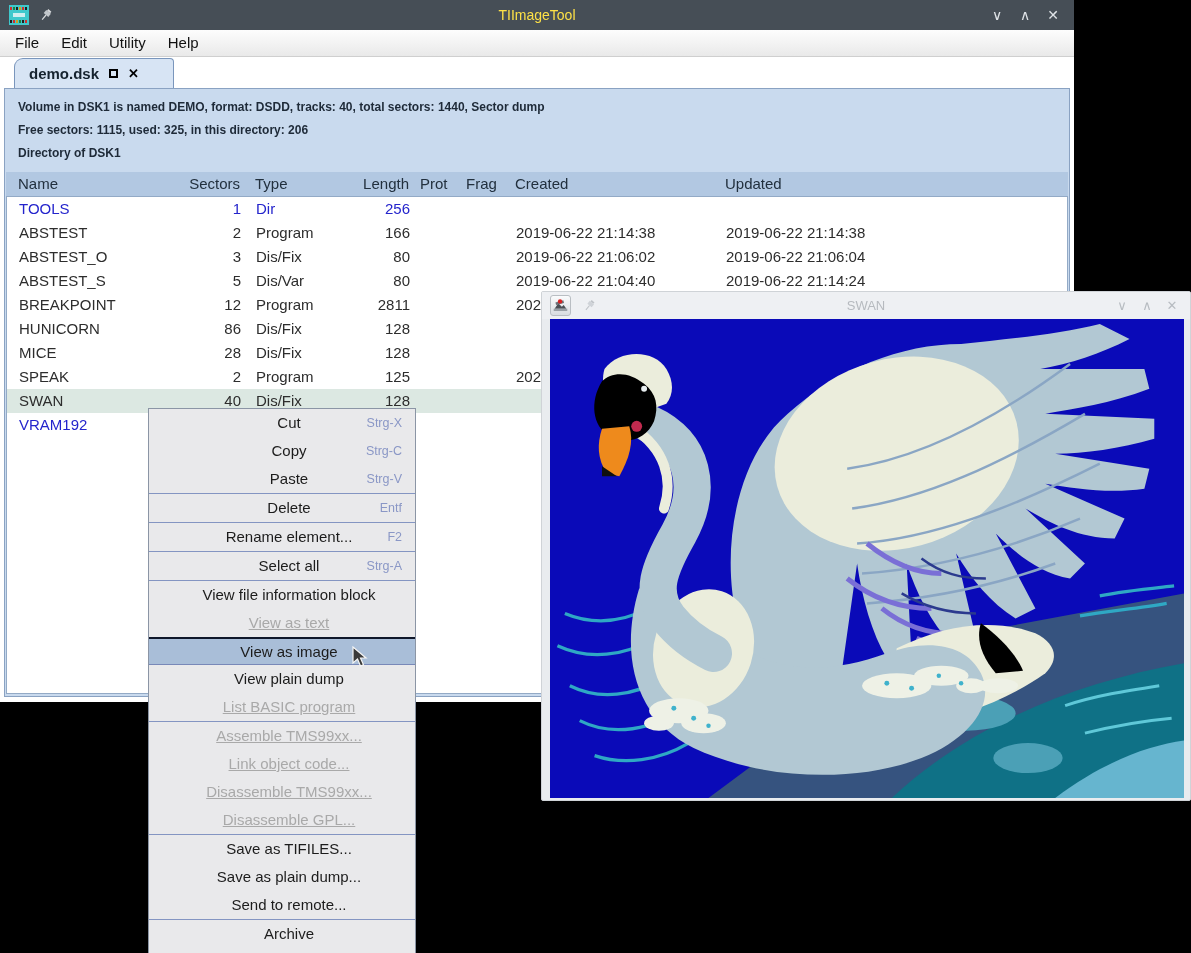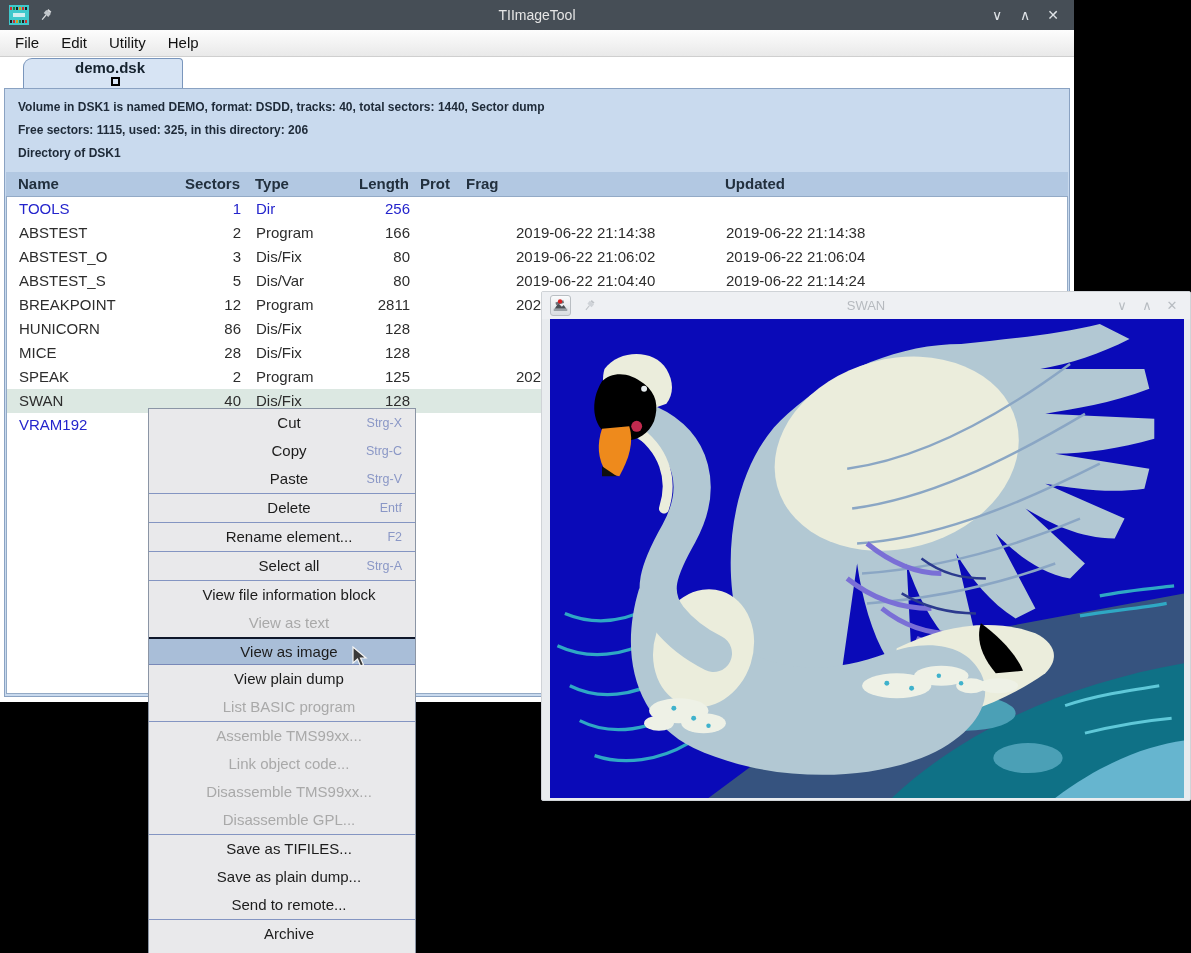--- a/index.html
+++ b/index.html
@@ -6,73 +6,73 @@
   html,body { width:1191px; height:953px; overflow:hidden; background:#000; 
               font-family:"Liberation Sans", sans-serif; }
   body { position:relative; }
 
   
   #main-window { position:absolute; left:0; top:0; width:1074px; height:702px; background:#fff; }
   .titlebar { position:absolute; left:0; top:0; width:100%; height:30px; background:var(--titlebar);
               display:flex; align-items:center; }
   .titlebar .appicon { width:20px; height:20px; margin-left:9px; }
   .titlebar .pin { width:14px; height:14px; margin-left:10px; opacity:.9; }
-  .titlebar .wtitle { position:absolute; left:0; right:0; text-align:center; color:#e5e5e5;
+  .titlebar .wtitle { position:absolute; left:0; right:0; text-align:center; color:#fde047;
                       font-size:14px; pointer-events:none; }
   .titlebar .controls { position:absolute; right:12px; top:0; height:30px; display:flex; gap:10px; align-items:center; }
   .titlebar .ctrl { color:#dfe3e7; font-size:14px; width:18px; text-align:center; cursor:default; }
 
   .menubar { position:absolute; left:0; top:30px; width:100%; height:27px;
              background:linear-gradient(#fdfdfd,#e9e9e9); border-bottom:1px solid #cfcfcf;
              display:flex; align-items:center; padding-left:4px; }
   .menubar .mitem { font-size:15px; color:#111; padding:0 11px; line-height:26px;text-align:center; }
 
   .tabstrip { position:absolute; left:0; top:57px; width:100%; height:31px; background:#fff; }
-  .tab { position:absolute; left:23px; top:1px; width:160px; height:30px; background:var(--tab-bg);
+  .tab { position:absolute; left:14px; top:1px; width:160px; height:30px; background:var(--tab-bg);
          border:1px solid var(--tab-border); border-bottom:none; border-radius:9px 4px 0 0;
-         display:flex; align-items:center; padding-left:14px;flex-direction:column; }
+         display:flex; align-items:center; padding-left:14px; }
   .tab .tlabel { font-size:15px; font-weight:bold; color:#16232f; }
   .tab .tico { margin-left:10px; font-size:11px; color:#000; }
   .tab .sq { display:inline-block; width:9px; height:9px; border:2px solid #000; }
   .tab .tx { font-weight:bold; font-size:13px; line-height:9px; }
 
   .content { position:absolute; left:4px; top:88px; width:1066px; height:609px;
              background:var(--content-bg); border:1px solid #8aa2c2; }
   .info { padding:7px 0 0 13px; }
   .info div { font-size:12px; font-weight:bold; color:#1e2a38; line-height:23px; }
 
   .thead { position:absolute; left:1px; top:83px; width:1062px; height:24px;
            background:var(--thead-bg); }
   .rows  { position:absolute; left:1px; top:107px; width:1062px; height:498px; background:#fff;
            border:1px solid #93aac6; box-shadow:inset 0 0 0 1px #fff; }
   .row, .thead { font-size:15px; }
   .row { position:relative; height:24px; }
   .row.selected { background:var(--row-selected); }
   .cell { position:absolute; top:0; height:24px; line-height:24px; color:#2d2d2d;
           white-space:nowrap; overflow:hidden; }
-  .thead .cell { font-weight:bold; color:#22303e; }
+  .thead .cell { font-weight:normal; color:#22303e; }
   .row.dir .cell { color:var(--dir-link); }
   .c-name    { left:12px;  width:130px; }
   .c-sectors { left:142px; width:92px;  text-align:right; }
   .c-type    { left:249px; width:88px;  }
   .c-length  { left:337px; width:66px;  text-align:right; }
   .c-prot    { left:414px; width:40px;  }
   .c-frag    { left:460px; width:44px;  }
   .c-created { left:509px; width:204px; }
   .c-updated { left:719px; width:220px; }
 
   
   #context-menu { position:absolute; left:148px; top:408px; width:268px; background:var(--menu-bg);
                   border:1px solid #8b95a5; padding-bottom:24px; z-index:40; }
   .mgroup { border-top:1px solid var(--menu-sep);text-align:center; }
   .mgroup:first-child { border-top:none; }
   .menu-item { position:relative; height:28px; line-height:28px; padding-left:14px;
                font-size:15px; color:#1c1c1c; }
   .menu-item .sc { position:absolute; right:13px; top:0; font-size:12.5px; color:var(--shortcut); }
-  .menu-item.disabled { color:var(--disabled); }
+  .menu-item.disabled { color:var(--disabled);text-decoration:underline; }
   .menu-item.highlighted { background:var(--menu-hl); border-top:2px solid #0f172a;
                            border-bottom:1px solid #7888b8; line-height:26px; }
 
   
   #swan-window { position:absolute; left:541px; top:291px; width:650px; height:510px;
                  background:#e9ecef; border:1px solid #cfd3d7; border-radius:2px; z-index:20; }
   .s-titlebar { position:absolute; left:0; top:0; width:100%; height:27px; background:var(--swan-tb);
                 display:flex; align-items:center; }
   .s-titlebar .sicon { width:21px; height:21px; margin-left:8px; border:1px solid #b9bec3;
                        border-radius:3px; background:linear-gradient(#fafbfc,#d9dde1); }
@@ -147,20 +147,21 @@
       <div>Directory of DSK1</div>
     </div>
 
     <div class="thead" id="thead">
         <span class="cell c-name">Name</span>
         <span class="cell c-sectors">Sectors</span>
         <span class="cell c-type">Type</span>
         <span class="cell c-length">Length</span>
         <span class="cell c-prot">Prot</span>
         <span class="cell c-frag">Frag</span>
+        <span class="cell c-created">Created</span>
         <span class="cell c-updated">Updated</span>
       </div>
     <div class="rows" id="rows">
         <div class="row dir">
     <span class="cell c-name">TOOLS</span>
     <span class="cell c-sectors">1</span>
     <span class="cell c-type">Dir</span>
     <span class="cell c-length">256</span>
     <span class="cell c-prot"></span>
     <span class="cell c-frag"></span>

